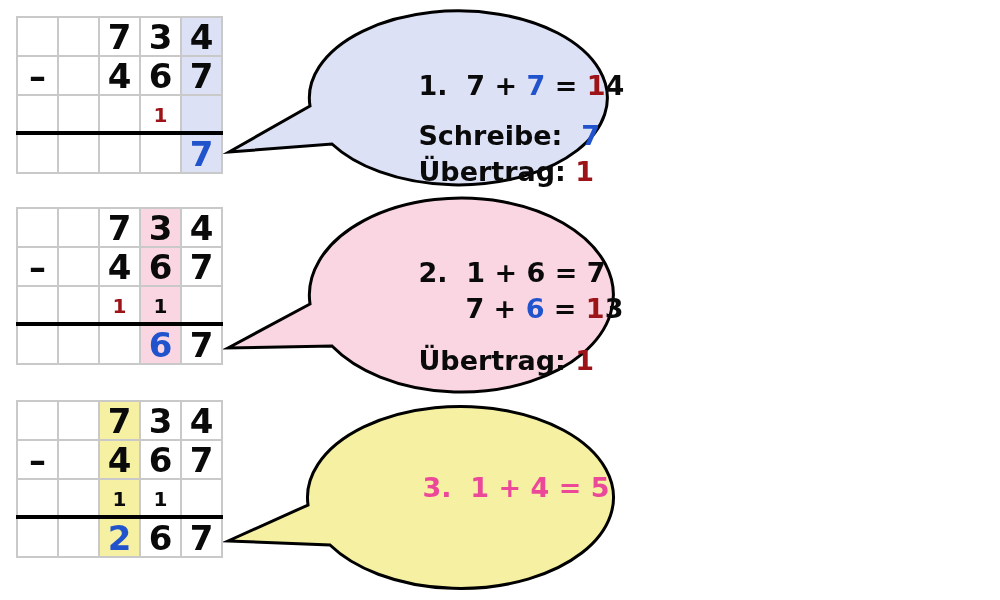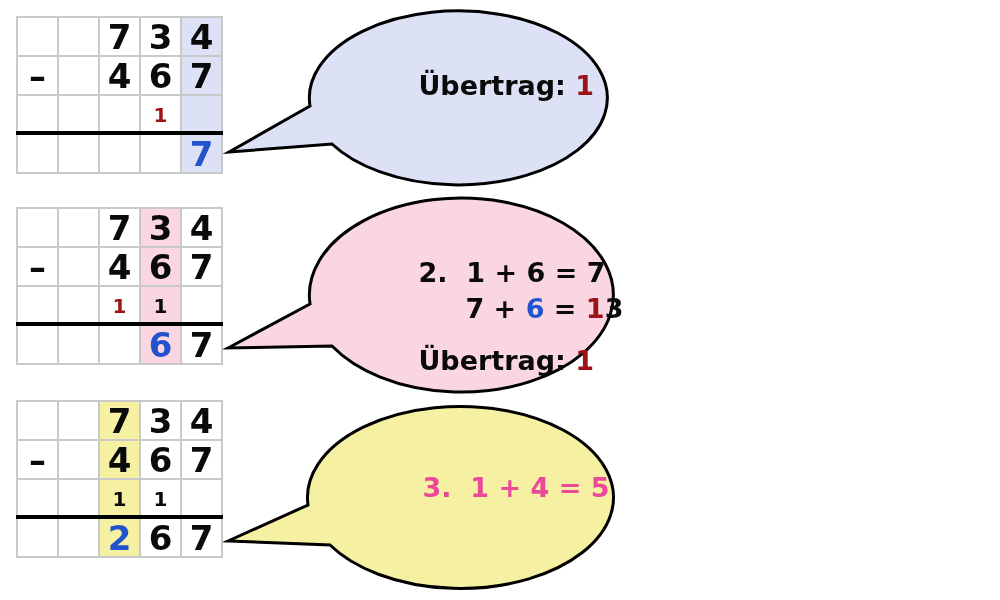--- a/index.html
+++ b/index.html
@@ -102,20 +102,26 @@
       <div class="cell r2"></div>
       <div class="cell r3"></div>
       <div class="cell r3"></div>
       <div class="cell r3" style="color: rgb(33, 83, 204); background: rgb(246, 240, 162);">2</div>
       <div class="cell r3">6</div>
       <div class="cell r3">7</div>
     </div>
 
   <div class="btext" id="bt0">
     <div class="bline">
+      <span style="color: rgb(10, 10, 10);">1.  7 + </span><span style="color: rgb(33, 83, 204);">7</span><span style="color: rgb(10, 10, 10);"> = </span><span style="color: rgb(156, 19, 24);">1</span><span style="color: rgb(10, 10, 10);">4</span>
+    </div>
+    <div class="bline">
+      <span style="color: rgb(10, 10, 10);">Schreibe:  </span><span style="color: rgb(33, 83, 204);">7</span>
+    </div>
+    <div class="bline">
       <span style="color: rgb(10, 10, 10);">Übertrag: </span><span style="color: rgb(156, 19, 24);">1</span>
     </div>
   </div>
 
   <div class="btext" id="bt1">
     <div class="bline">
       <span style="color: rgb(10, 10, 10);">2.  1 + 6 = 7</span>
     </div>
     <div class="bline indent">
       <span style="color: rgb(10, 10, 10);">7 + </span><span style="color: rgb(33, 83, 204);">6</span><span style="color: rgb(10, 10, 10);"> = </span><span style="color: rgb(156, 19, 24);">1</span><span style="color: rgb(10, 10, 10);">3</span>

